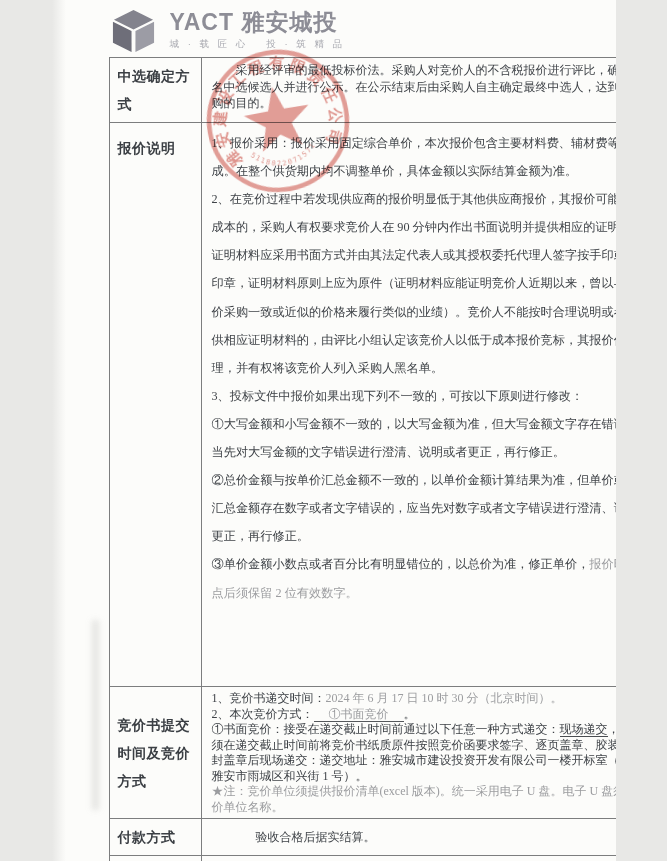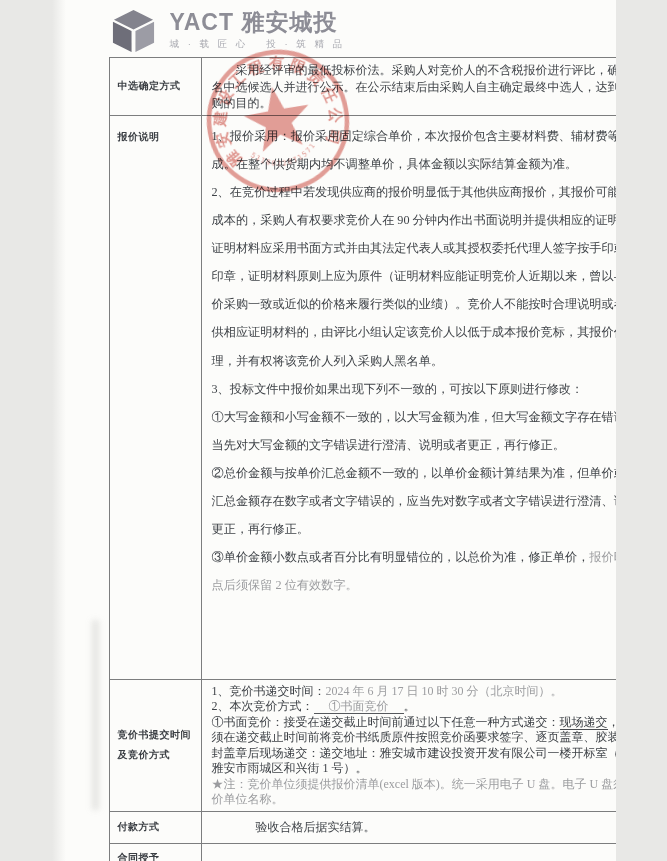--- a/index.html
+++ b/index.html
@@ -32,21 +32,21 @@
     position:absolute;left:57px;top:57px;width:563px;
     border:1px solid #7c7d7e;border-bottom:none;
     background:transparent;
   }
   .t-row{display:grid;grid-template-columns:92px 1fr;border-bottom:1px solid #7c7d7e;}
   .cell-label{
     border-right:1px solid #7c7d7e;
     display:flex;align-items:center;
     padding:4px 6px 4px 8px;
     font-family:"Liberation Sans","DejaVu Sans",sans-serif;
-    font-weight:700;font-size:10px;color:#3b3f44;letter-spacing:.5px;line-height:2;
+    font-weight:700;font-size:14px;color:#3b3f44;letter-spacing:.5px;line-height:2;
   }
   .cell-content{padding:3px 8px 3px 10px;font-size:12px;}
   .cell-content p{margin:0;}
   .seg-light{color:#9b9c9f;}
   .seg-underline{border-bottom:1px solid #4a4d51;}
   .seg-light-underline{color:#9b9c9f;border-bottom:1px solid #55585c;}
   .indent{text-indent:2em;}
 
   
   .t-row.r-normal{min-height:49px;}

